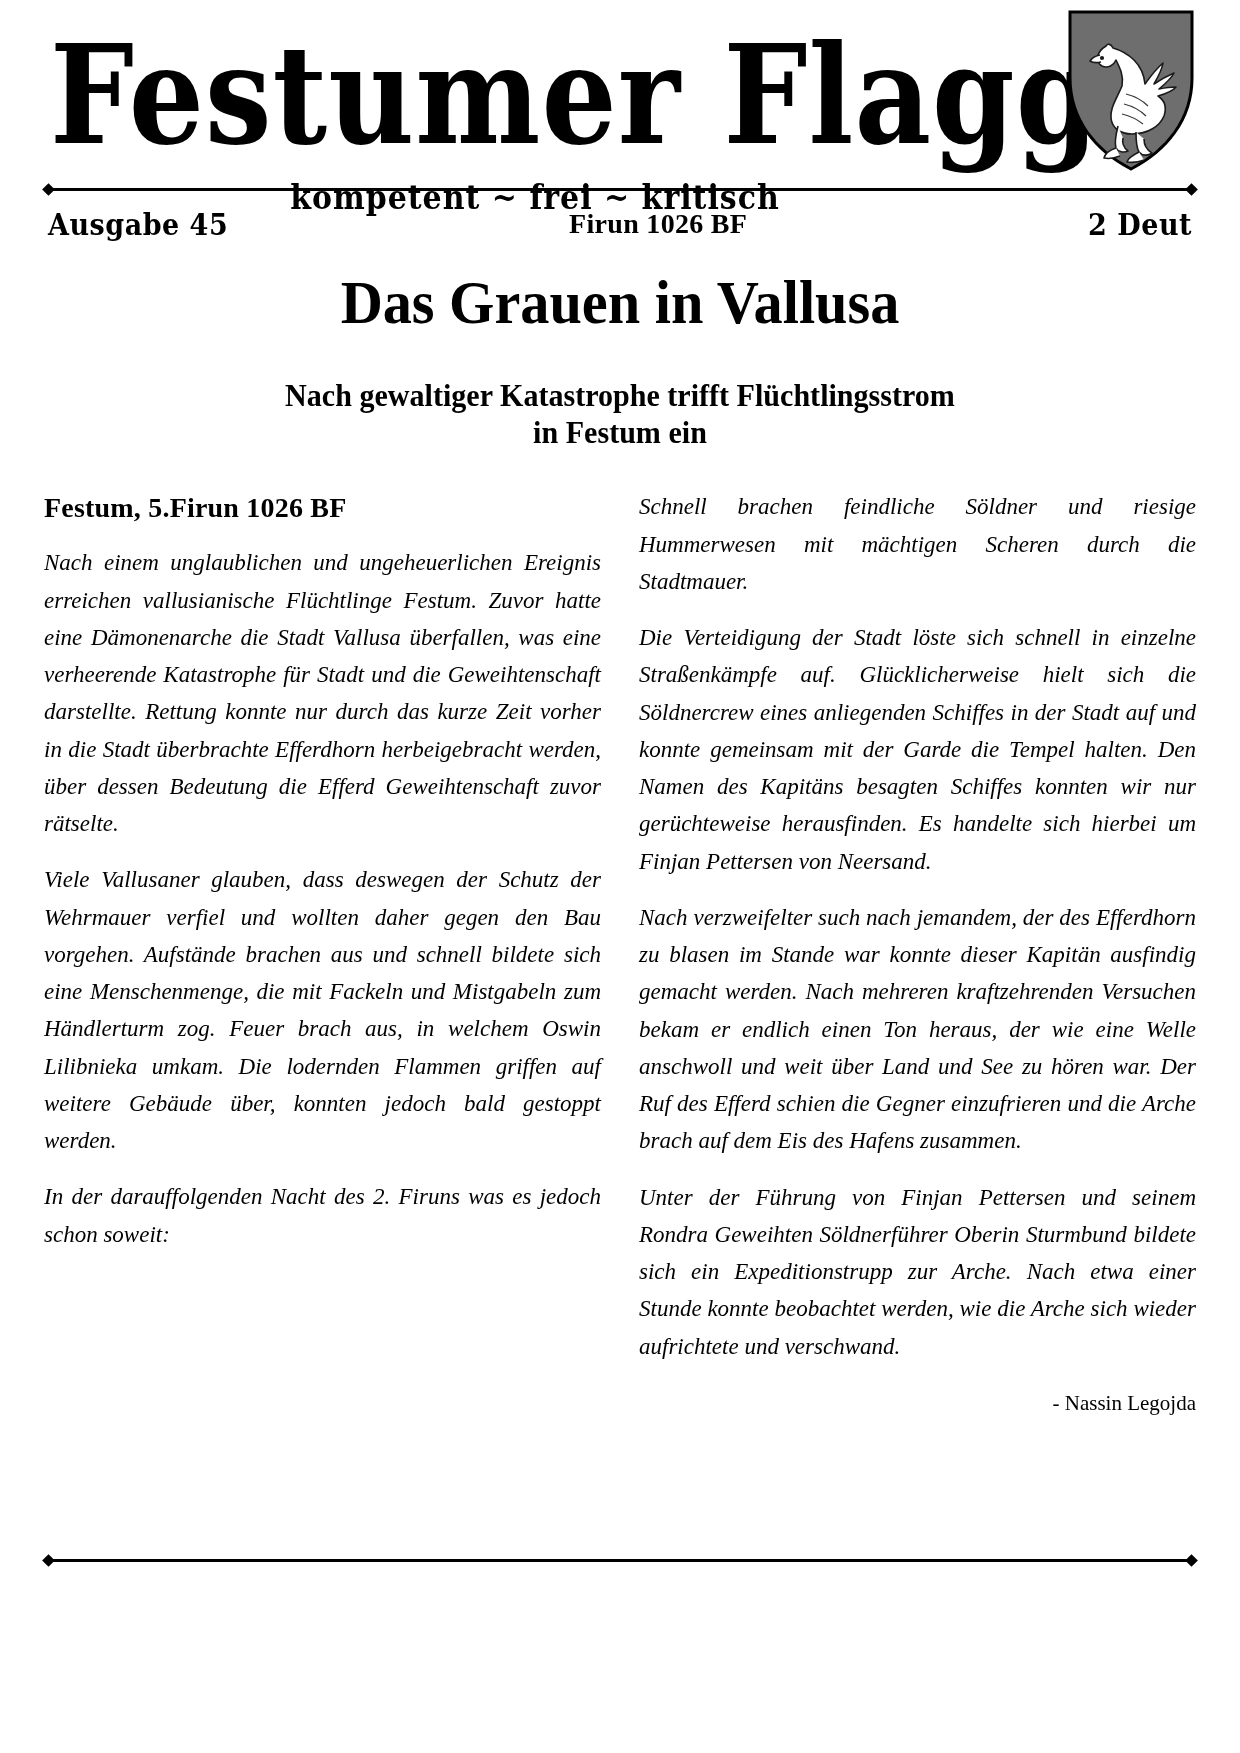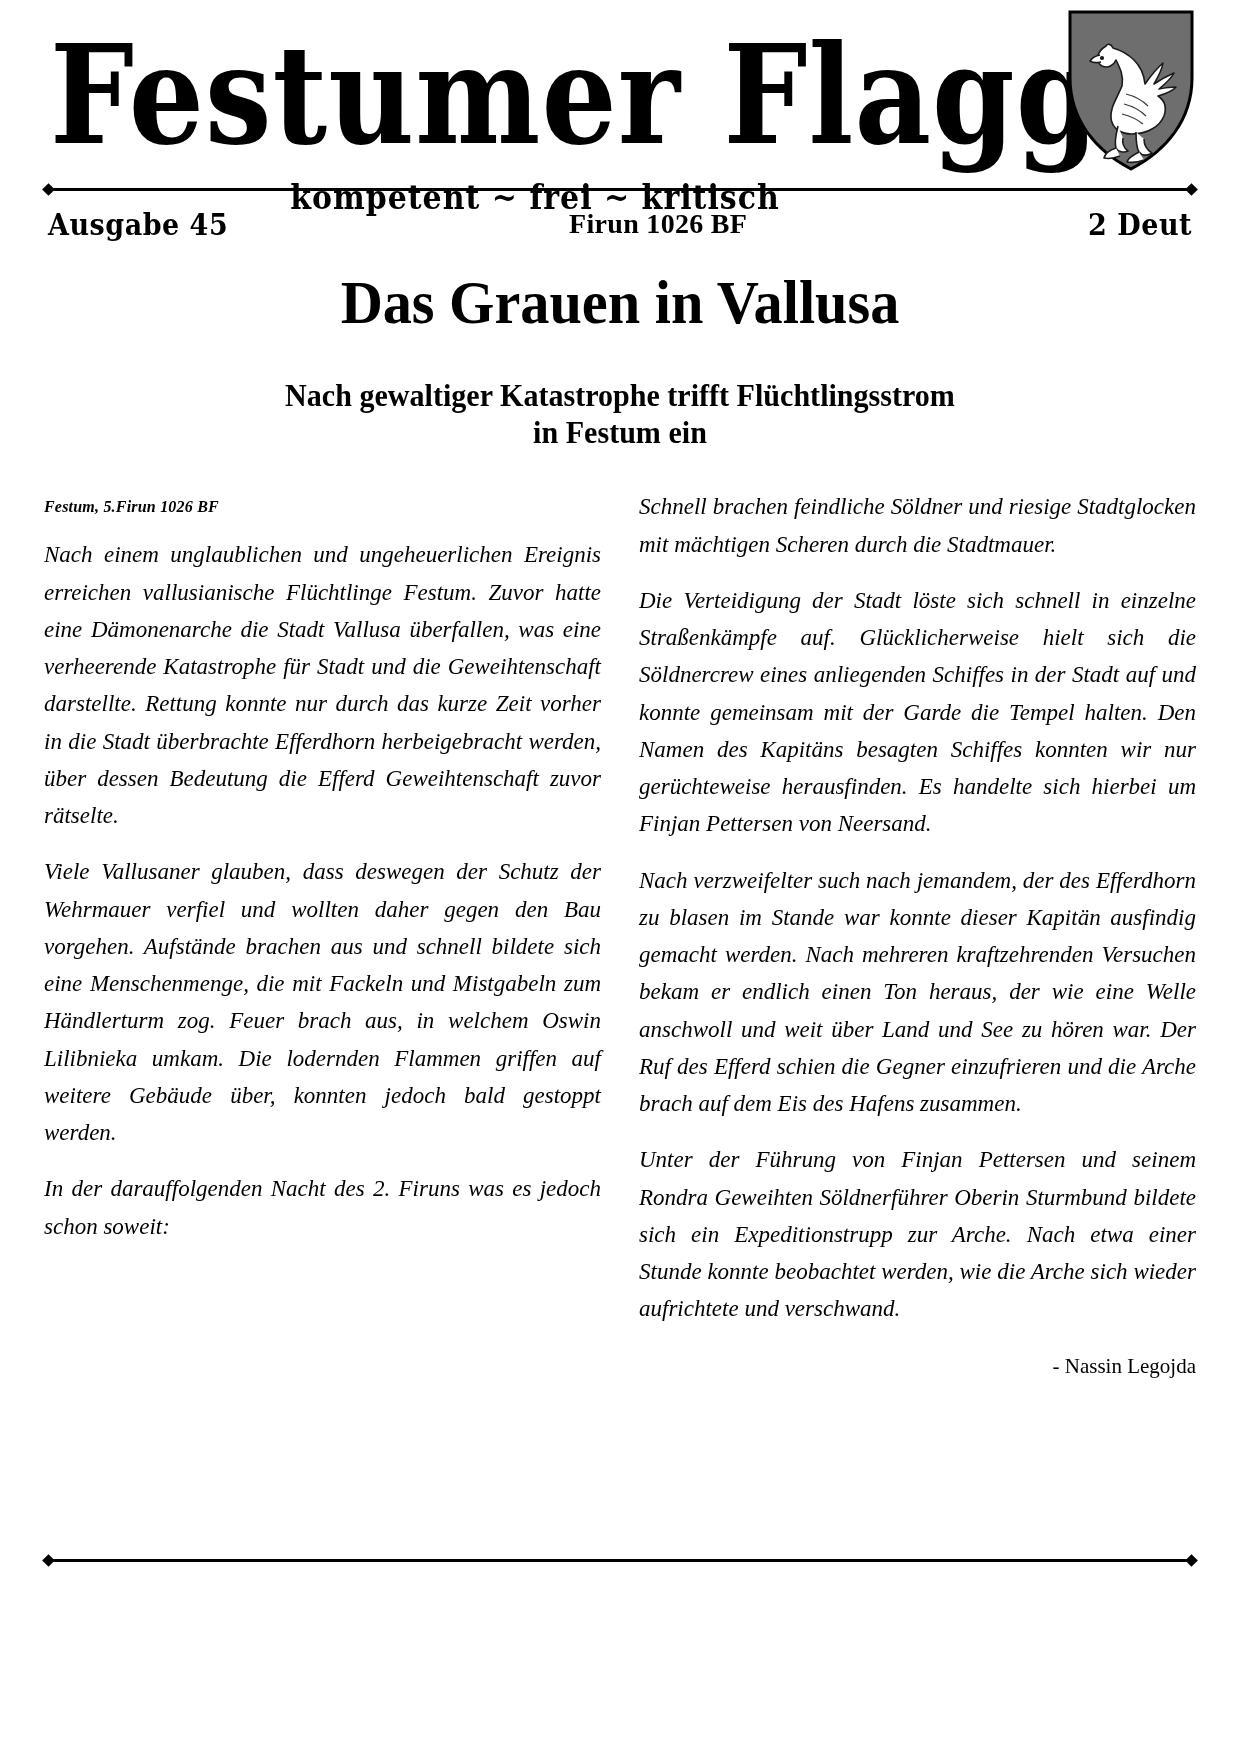--- a/index.html
+++ b/index.html
@@ -128,24 +128,23 @@
   .columns {
     display: flex;
     gap: 38px;
     margin-top: 36px;
   }
   .col {
     flex: 1 1 0;
     min-width: 0;
   }
   .dateline {
-    font-style: italic;
-    font-weight: 700;
-    font-size: 16px;
-    margin: 10px 0 20px 0;
+    font-weight: 700;
+    font-size: 28px;
+    margin: 4px 0 20px 0;
     letter-spacing: 0.2px;
   }
   .para {
     font-style: italic;
     font-size: 23px;
     line-height: 1.62;
     text-align: justify;
     margin: 0 0 19px 0;
     hyphens: auto;
   }
@@ -222,21 +221,21 @@
   </div>
 
   <div class="columns">
     <div class="col">
       <div class="dateline">Festum, 5.Firun 1026 BF</div>
       <p class="para">Nach einem unglaublichen und ungeheuerlichen Ereignis erreichen vallusianische Flüchtlinge Festum. Zuvor hatte eine Dämonenarche die Stadt Vallusa überfallen, was eine verheerende Katastrophe für Stadt und die Geweihtenschaft darstellte. Rettung konnte nur durch das kurze Zeit vorher in die Stadt überbrachte Efferdhorn herbeigebracht werden, über dessen Bedeutung die Efferd Geweihtenschaft zuvor rätselte.</p>
       <p class="para">Viele Vallusaner glauben, dass deswegen der Schutz der Wehrmauer verfiel und wollten daher gegen den Bau vorgehen. Aufstände brachen aus und schnell bildete sich eine Menschenmenge, die mit Fackeln und Mistgabeln zum Händlerturm zog. Feuer brach aus, in welchem Oswin Lilibnieka umkam. Die lodernden Flammen griffen auf weitere Gebäude über, konnten jedoch bald gestoppt werden.</p>
       <p class="para">In der darauffolgenden Nacht des 2. Firuns was es jedoch schon soweit:</p>
     </div>
     <div class="col">
-      <p class="para">Schnell brachen feindliche Söldner und riesige Stadtglocken mit mächtigen Scheren durch die Stadtmauer.</p>
+      <p class="para">Schnell brachen feindliche Söldner und riesige Hummerwesen mit mächtigen Scheren durch die Stadtmauer.</p>
       <p class="para">Die Verteidigung der Stadt löste sich schnell in einzelne Straßenkämpfe auf. Glücklicherweise hielt sich die Söldnercrew eines anliegenden Schiffes in der Stadt auf und konnte gemeinsam mit der Garde die Tempel halten. Den Namen des Kapitäns besagten Schiffes konnten wir nur gerüchteweise herausfinden. Es handelte sich hierbei um Finjan Pettersen von Neersand.</p>
       <p class="para">Nach verzweifelter such nach jemandem, der des Efferdhorn zu blasen im Stande war konnte dieser Kapitän ausfindig gemacht werden. Nach mehreren kraftzehrenden Versuchen bekam er endlich einen Ton heraus, der wie eine Welle anschwoll und weit über Land und See zu hören war. Der Ruf des Efferd schien die Gegner einzufrieren und die Arche brach auf dem Eis des Hafens zusammen.</p>
       <p class="para">Unter der Führung von Finjan Pettersen und seinem Rondra Geweihten Söldnerführer Oberin Sturmbund bildete sich ein Expeditionstrupp zur Arche. Nach etwa einer Stunde konnte beobachtet werden, wie die Arche sich wieder aufrichtete und verschwand.</p>
       <div class="byline">- Nassin Legojda</div>
     </div>
   </div>
 
   <div class="rule footer-rule">
     <span class="dia l"></span>
     <span class="bar"></span>

